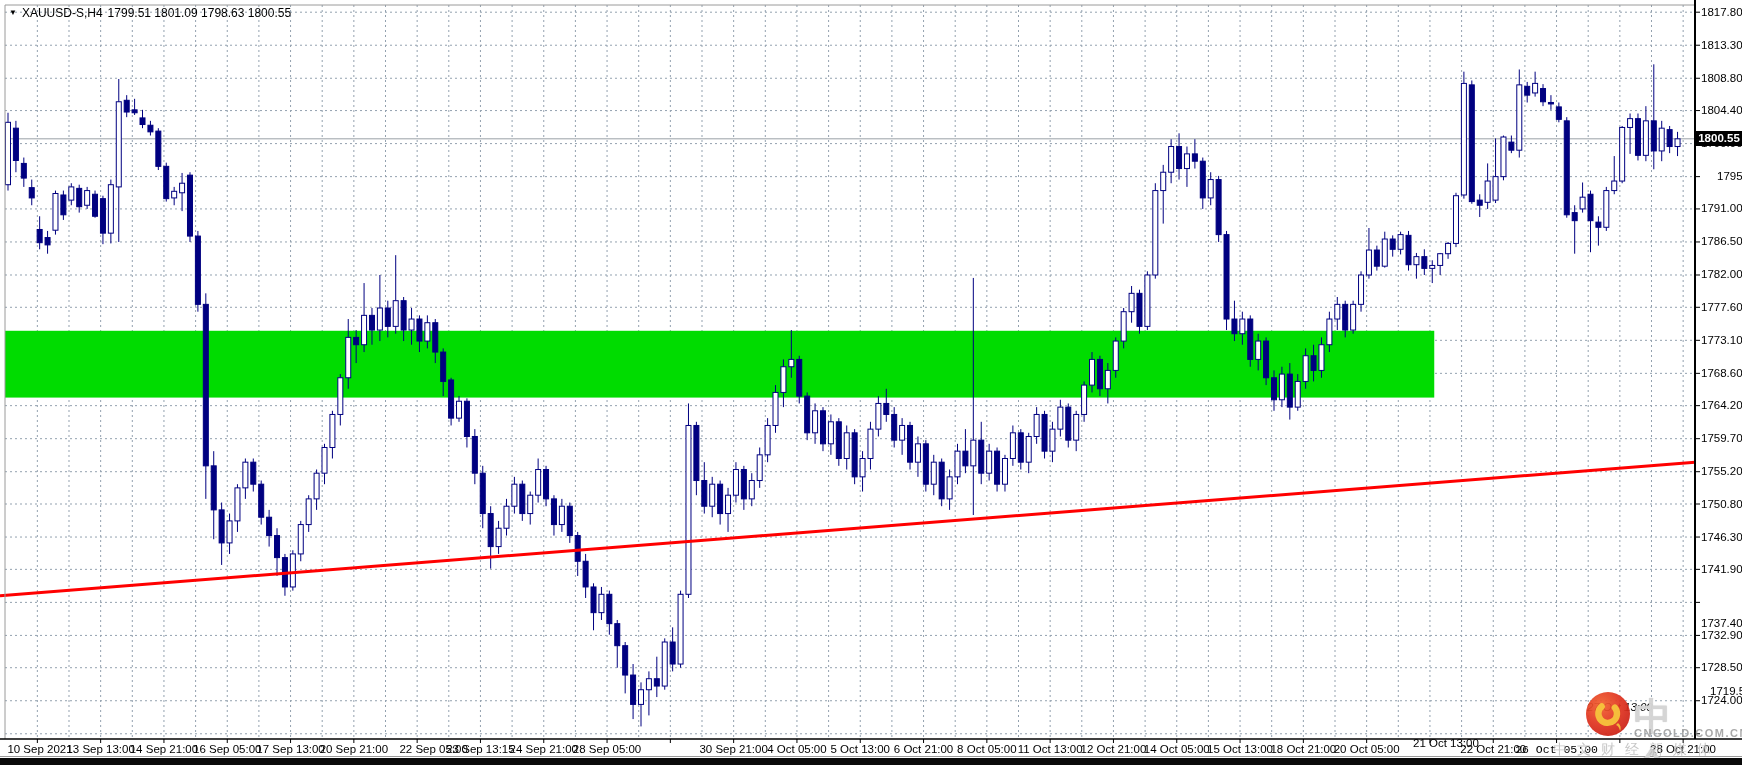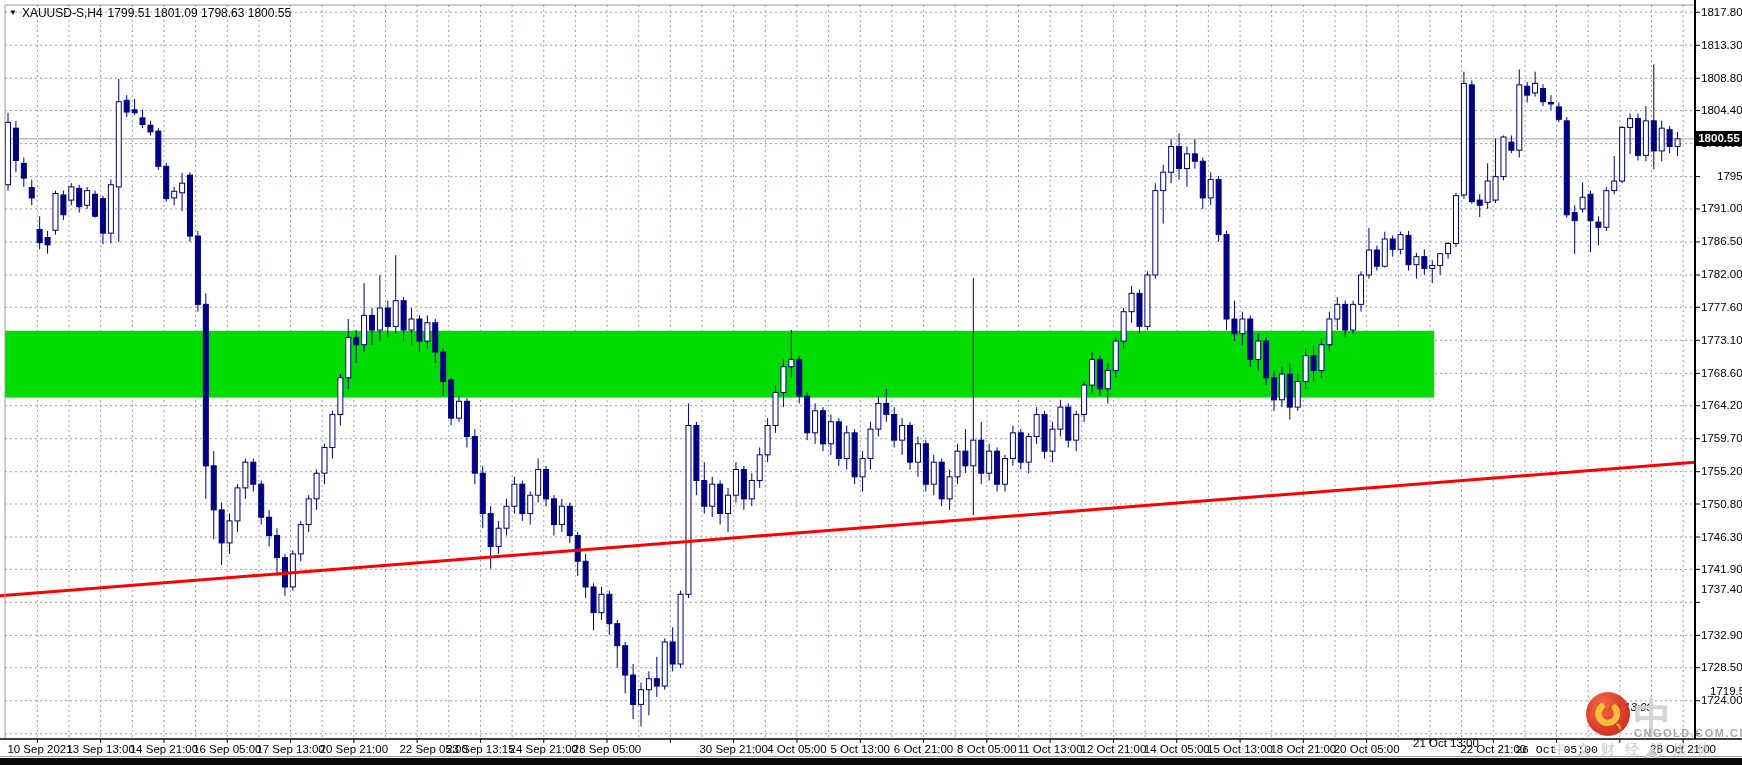--- a/index.html
+++ b/index.html
@@ -606,21 +606,21 @@
       <div class="price-label" style="top: 268.49px;">1782.00</div>
       <div class="price-label" style="top: 300.788px;">1777.60</div>
       <div class="price-label" style="top: 333.82px;">1773.10</div>
       <div class="price-label" style="top: 366.853px;">1768.60</div>
       <div class="price-label" style="top: 399.151px;">1764.20</div>
       <div class="price-label" style="top: 432.183px;">1759.70</div>
       <div class="price-label" style="top: 465.215px;">1755.20</div>
       <div class="price-label" style="top: 497.513px;">1750.80</div>
       <div class="price-label" style="top: 530.546px;">1746.30</div>
       <div class="price-label" style="top: 562.844px;">1741.90</div>
-      <div class="price-label" style="top: 583px; text-align: right;">1737.40</div>
+      <div class="price-label" style="top: 617px; text-align: right;">1737.40</div>
       <div class="price-label" style="top: 628.908px;">1732.90</div>
       <div class="price-label" style="top: 661.207px;">1728.50</div>
       <div class="price-label" style="top: 694.239px;">1724.00</div>
       <div class="price-label" style="top: 685px; padding-left: 9px;">1719.50</div>
     </div>
   <div id="time-axis">
       <div class="time-label" style="left: 40px; top: 743px;">10 Sep 2021</div>
       <div class="time-label" style="left: 100.65px; top: 743px;">13 Sep 13:00</div>
       <div class="time-label" style="left: 163.95px; top: 743px;">14 Sep 21:00</div>
       <div class="time-label" style="left: 227.25px; top: 743px;">16 Sep 05:00</div>

